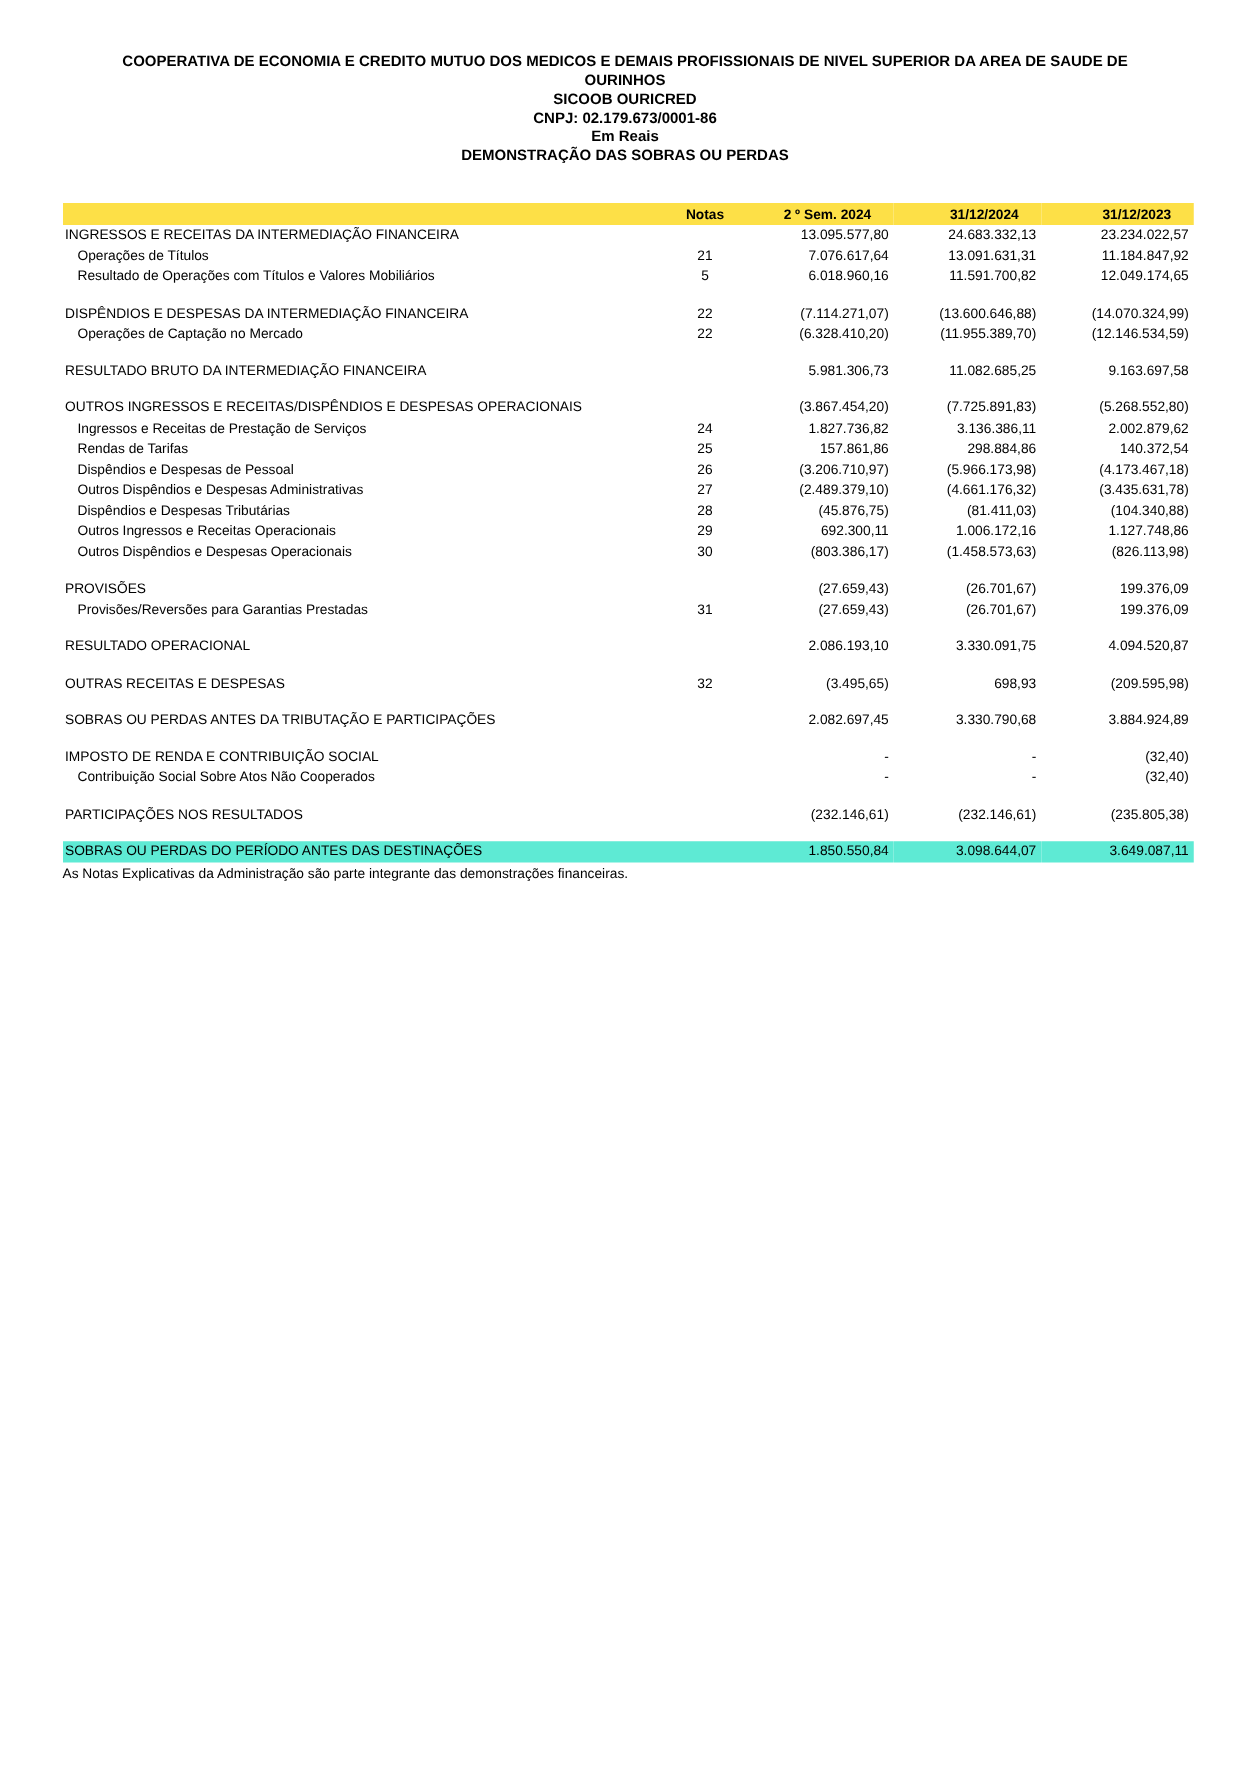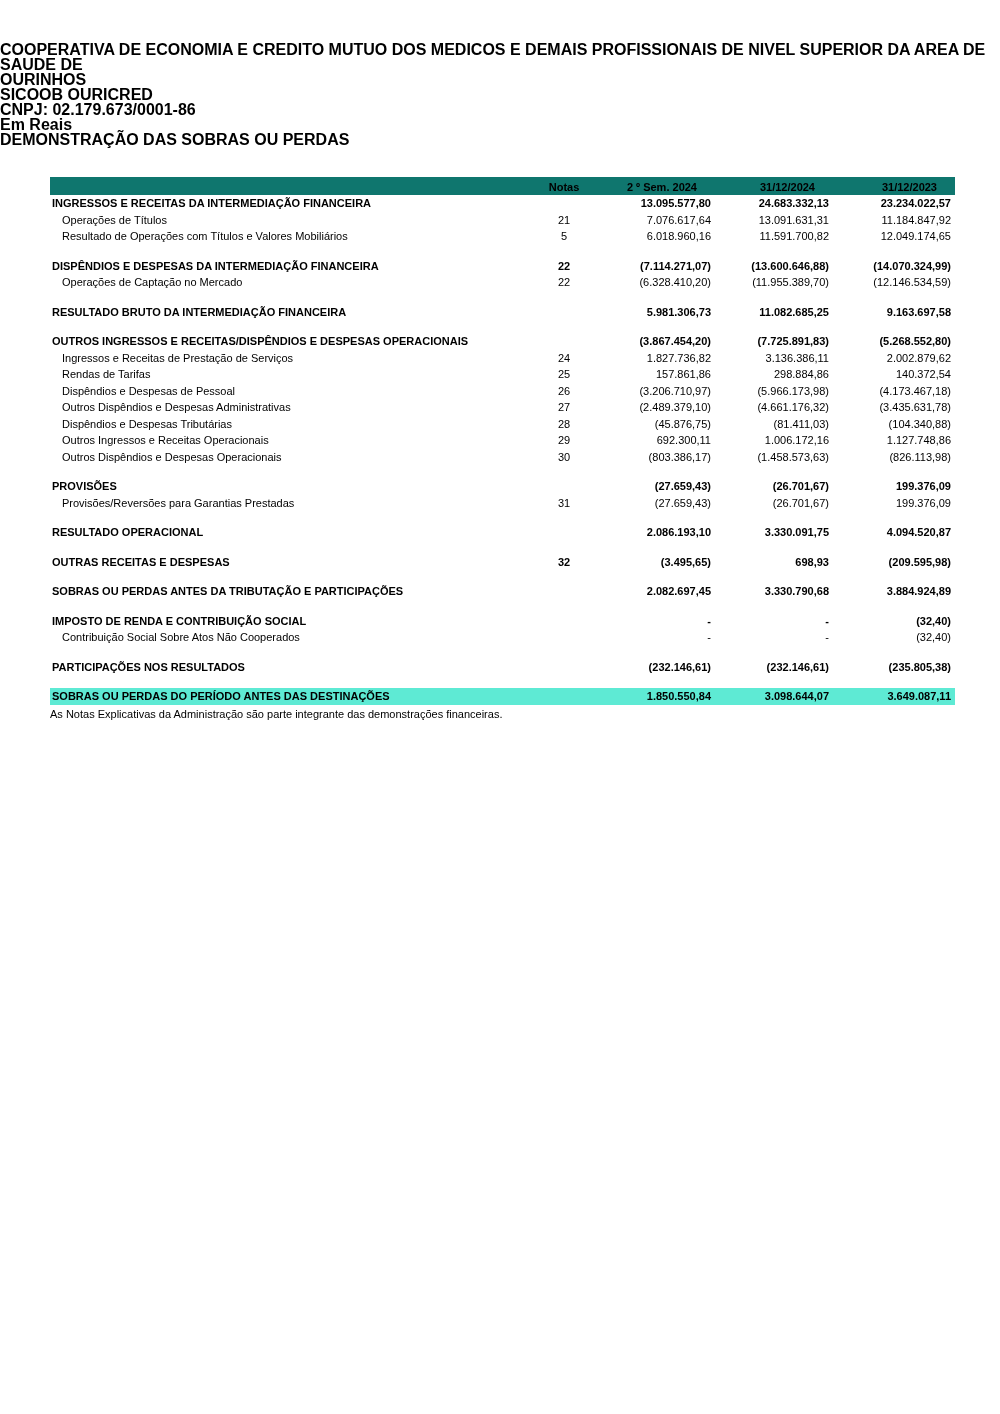--- a/index.html
+++ b/index.html
@@ -12,51 +12,51 @@
   .page {
     width: 1000px;
     height: 1414px;
     box-sizing: border-box;
     padding-top: 42px;
     background: #ffffff;
     position: relative;
     overflow: hidden;
   }
   .doc-header {
-    text-align: left;
+    text-align: center;
     font-weight: bold;
-    font-size: 16px;
+    font-size: 12px;
     line-height: 15px;
   }
   .doc-header div { margin: 0; }
   .doc-table {
     margin: 30px 0 0 50px;
     width: 905px;
     border-collapse: collapse;
     table-layout: fixed;
     font-size: 11px;
   }
   .doc-table th, .doc-table td {
     padding: 1px 2px;
     line-height: 14.5px;
     vertical-align: bottom;
     white-space: nowrap;
     overflow: hidden;
   }
   .doc-table thead th {
-    background: #0f766e;
+    background: #fde047;
     font-weight: bold;
     height: 16px;
   }
   th.c-label, td.c-label { text-align: left; }
   th.c-nota,  td.c-nota  { text-align: center; }
   td.c-val { text-align: right; padding-right: 4px; }
   th.c-val { text-align: right; padding-right: 18px; }
   .row-detail td.c-label { padding-left: 12px; }
-  .row-section td, .row-total td { font-weight: bold; }
+  .row-section td, .row-total td { font-weight: normal; }
   .row-total td { background: #5eead4; }
   .row-spacer td {
     height: 13px;
     line-height: 13px;
     font-size: 2px;
     padding: 0;
   }
   .footnote {
     margin: 2px 0 0 50px;
     font-size: 11px;

